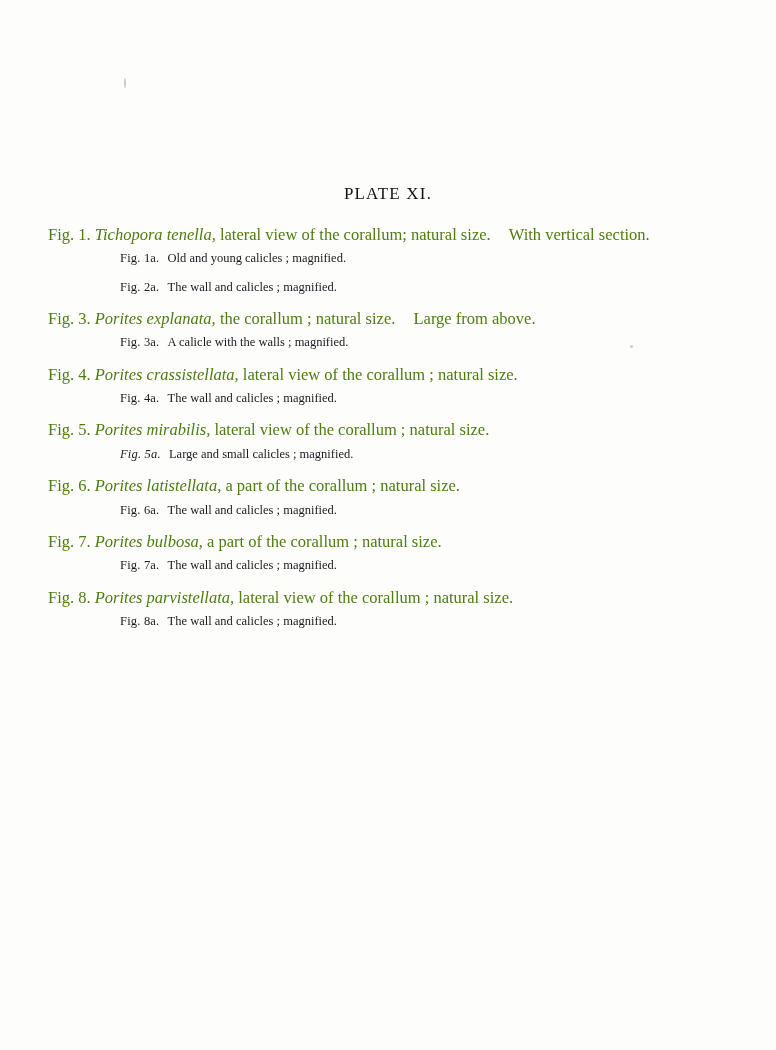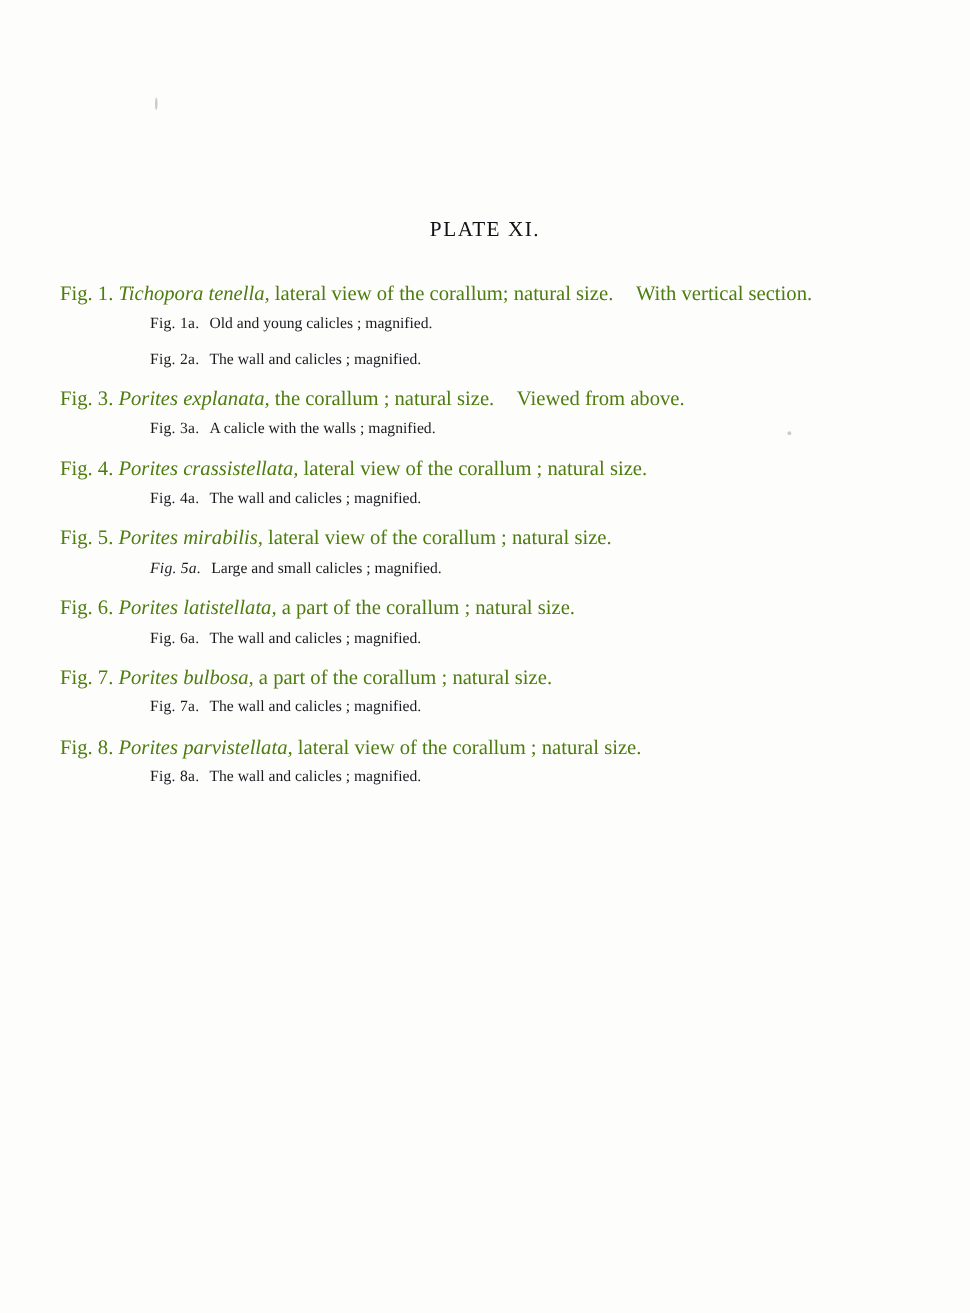--- a/index.html
+++ b/index.html
@@ -16,21 +16,21 @@
     overflow: hidden;
   }
   .page {
     position: relative;
     width: 776px;
     height: 1050px;
     background: #fdfdfb;
   }
   .plate-title {
     position: absolute;
-    top: 174px;
+    top: 184px;
     left: 0;
     width: 776px;
     text-align: center;
     font-size: 17px;
     letter-spacing: 1.2px;
     font-family: "Liberation Serif", serif;
     color: #121116;
   }
   .entries {
     position: absolute;
@@ -114,21 +114,21 @@
         <span class="sub-fig">Fig. 2a.</span>
         <span class="sub-text">The wall and calicles ;  magnified.</span>
       </div>
     </div>
 
     <div class="entry">
       <div class="main-line">
         <span class="fig-label">Fig. 3.</span>
         <span class="sp-name">Porites explanata,</span>
         <span class="desc">the corallum ;  natural  size.</span>
-        <span class="desc extra">Viewed from above.</span>
+        <span class="desc extra">Large from above.</span>
       </div>
       <div class="sub-line">
         <span class="sub-fig">Fig. 3a.</span>
         <span class="sub-text">A calicle with the walls ; magnified.</span>
       </div>
     </div>
 
     <div class="entry">
       <div class="main-line">
         <span class="fig-label">Fig. 4.</span>

